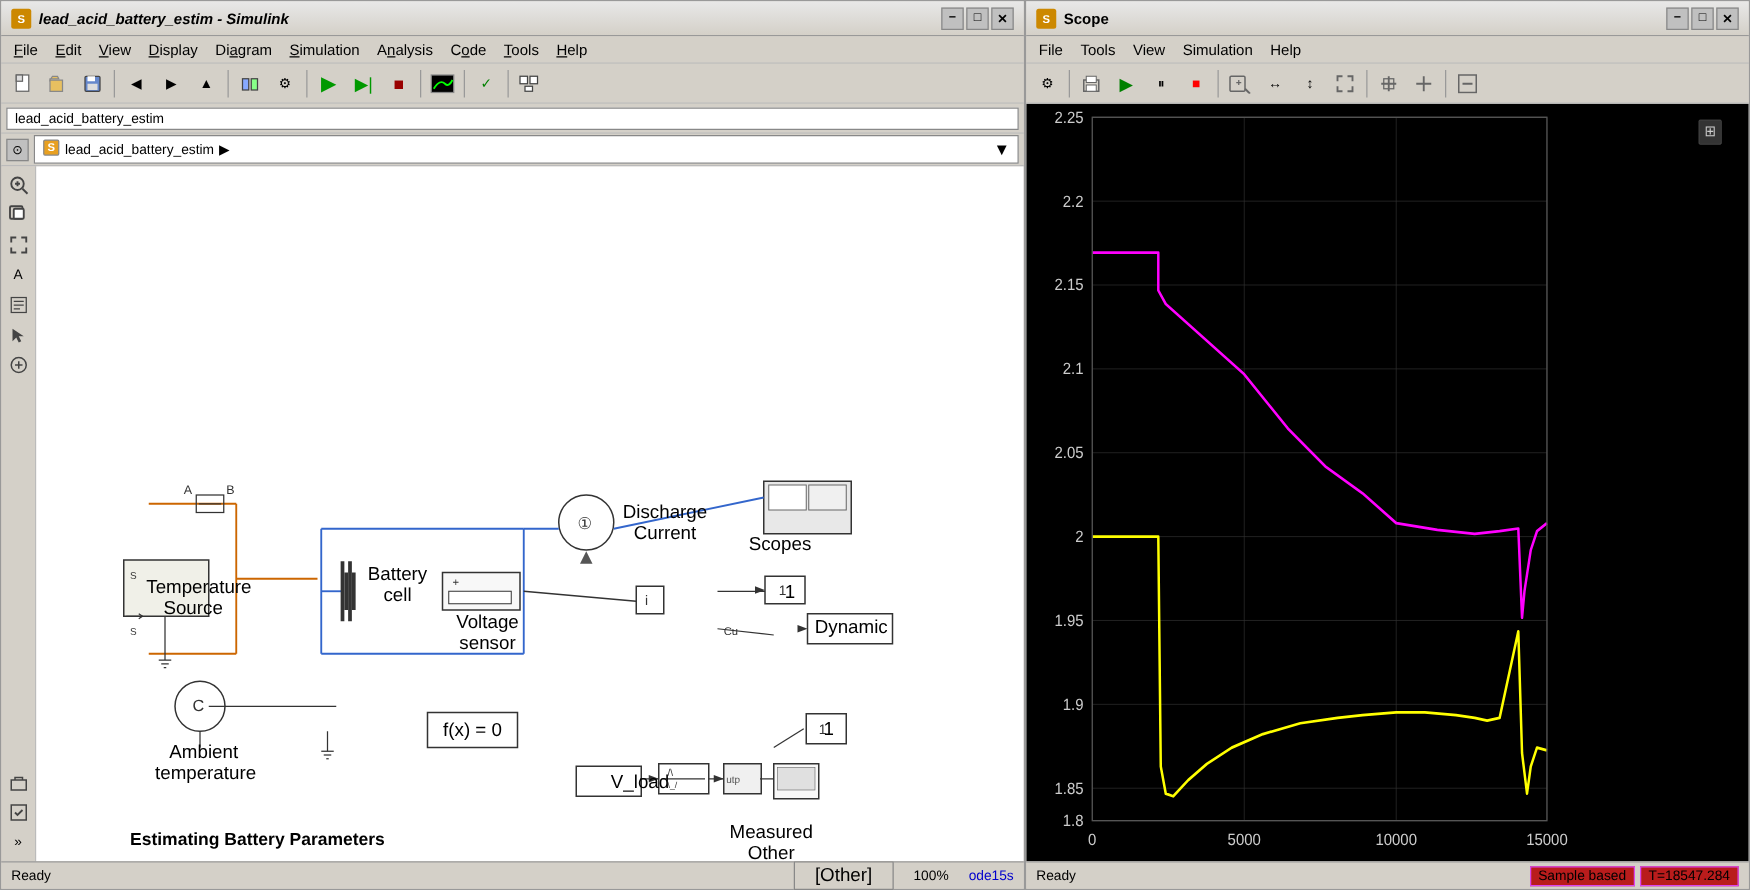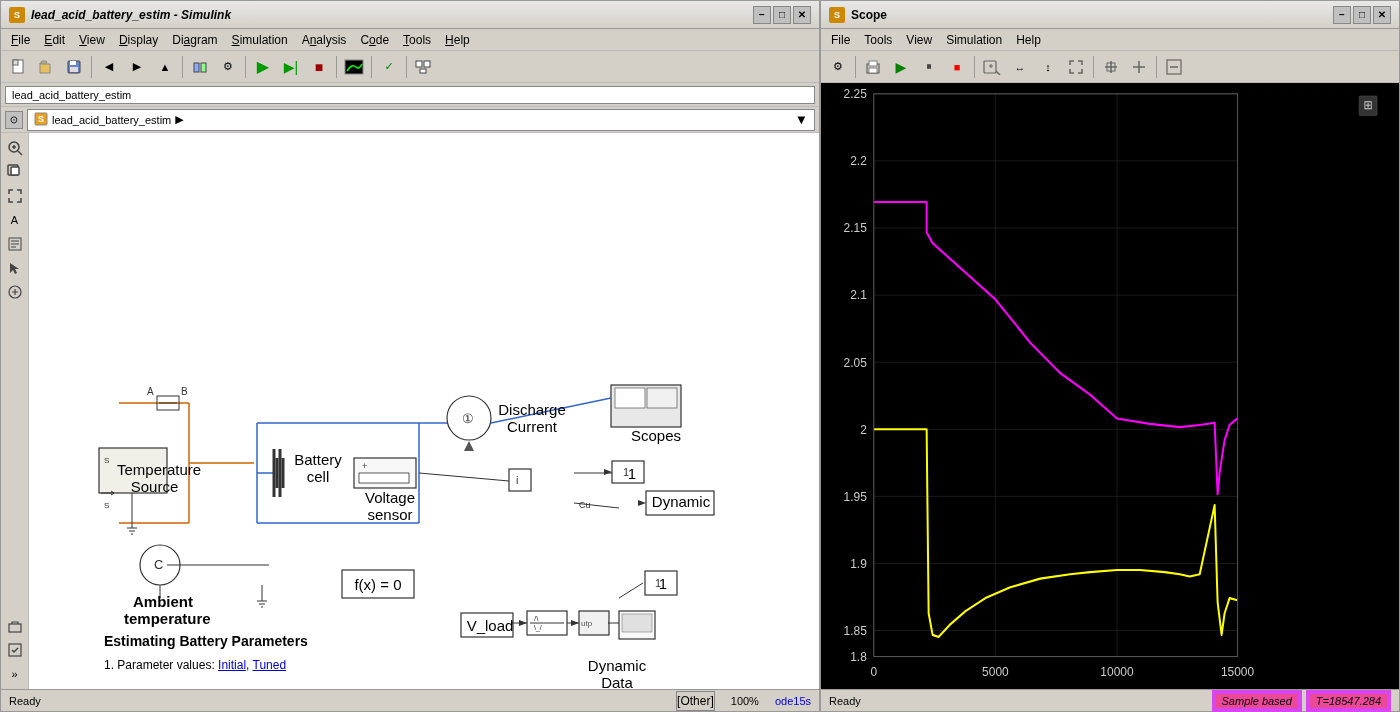--- a/index.html
+++ b/index.html
@@ -224,25 +224,24 @@
       align-items: center;
       padding: 0 8px;
       font-size: 11px;
       justify-content: space-between;
     }
     .scope-status-right {
       display: flex;
       gap: 4px;
     }
     .scope-status-box {
-      border: 4px solid #d946ef;
-      background: #ec4899;
+      border: 1px solid #d946ef;
+      background: #b91c1c;
       padding: 1px 6px;
       font-size: 11px;
-      font-style: italic;
     }
     .sim-label {
       position: absolute;
       font-size: 15px;
       text-align: center;
       pointer-events: none;
     }
   </style>
 </head>
 <body>
@@ -515,44 +514,44 @@
         <line x1="233" y1="452" x2="233" y2="468" stroke="#333" stroke-width="1"></line>
         <line x1="228" y1="468" x2="238" y2="468" stroke="#333" stroke-width="1"></line>
         <line x1="230" y1="471" x2="236" y2="471" stroke="#333" stroke-width="1"></line>
         <line x1="232" y1="474" x2="234" y2="474" stroke="#333" stroke-width="1"></line>
       </svg>
 
       <div class="sim-label" style="left:88px;top:328px;width:75px;">Temperature<br>Source</div>
       <div class="sim-label" style="left:258px;top:318px;width:62px;text-align:center;">Battery<br>cell</div>
       <div class="sim-label" style="left:330px;top:356px;width:62px;text-align:center;">Voltage<br>sensor</div>
       <div class="sim-label" style="left:468px;top:268px;width:70px;text-align:center;">Discharge<br>Current</div>
-      <div class="sim-label" style="left:592px;top:294px;width:70px;text-align:center;">Scopes</div>
-      <div class="sim-label" style="left:95px;top:460px;width:78px;font-weight:bold;">Ambient<br>temperature</div>
+      <div class="sim-label" style="left:560px;top:294px;width:70px;text-align:center;">Scopes</div>
+      <div class="sim-label" style="left:95px;top:460px;width:78px;">Ambient<br>temperature</div>
       <div class="sim-label" style="left:315px;top:443px;width:68px;text-align:center;">f(x) = 0</div>
       <div class="sim-label" style="left:617px;top:360px;width:70px;text-align:center;">Dynamic</div>
-      <div class="sim-label" style="left:435px;top:484px;width:52px;text-align:center;">V_load</div>
-      <div class="sim-label" style="left:543px;top:524px;width:90px;text-align:center;">Dynamic Data</div>
+      <div class="sim-label" style="left:457px;top:484px;width:52px;text-align:center;">V_load</div>
+      <div class="sim-label" style="left:543px;top:524px;width:90px;text-align:center;">Measured Other</div>
       <div class="sim-label" style="left:587px;top:332px;width:32px;text-align:center;">1</div>
       <div class="sim-label" style="left:618px;top:442px;width:32px;text-align:center;">1</div>
 
-      <div style="position:absolute; left:75px; top:500px; width:300px;">
+      <div style="position:absolute; left:75px; top:530px; width:300px;">
         <div style="font-size:14px;font-weight:bold;margin-bottom:6px;">Estimating Battery Parameters</div>
         <div style="font-size:12px; line-height:20px;">
           <div>1. Parameter values: <span class="link-text">Initial</span>, <span class="link-text">Tuned</span></div>
 
         </div>
       </div>
     </div>
   </div>
 
   <div class="statusbar">
     <div class="status-flex">
       <span>Ready</span>
       <div style="display:flex;gap:16px;align-items:center;">
-        <button style="border:1px solid #888;background:#d4d0c8;padding:2px 0;cursor:pointer;font-size:12px;">[Other]</button>
+        <button style="border:1px solid #888;background:#d4d0c8;padding:2px 16px;cursor:pointer;font-size:15px;">[Other]</button>
         <span>100%</span>
         <span style="color:#0000cc;">ode15s</span>
       </div>
     </div>
   </div>
 </div>
 
 <div class="scope-window">
 
   <div class="scope-titlebar">

